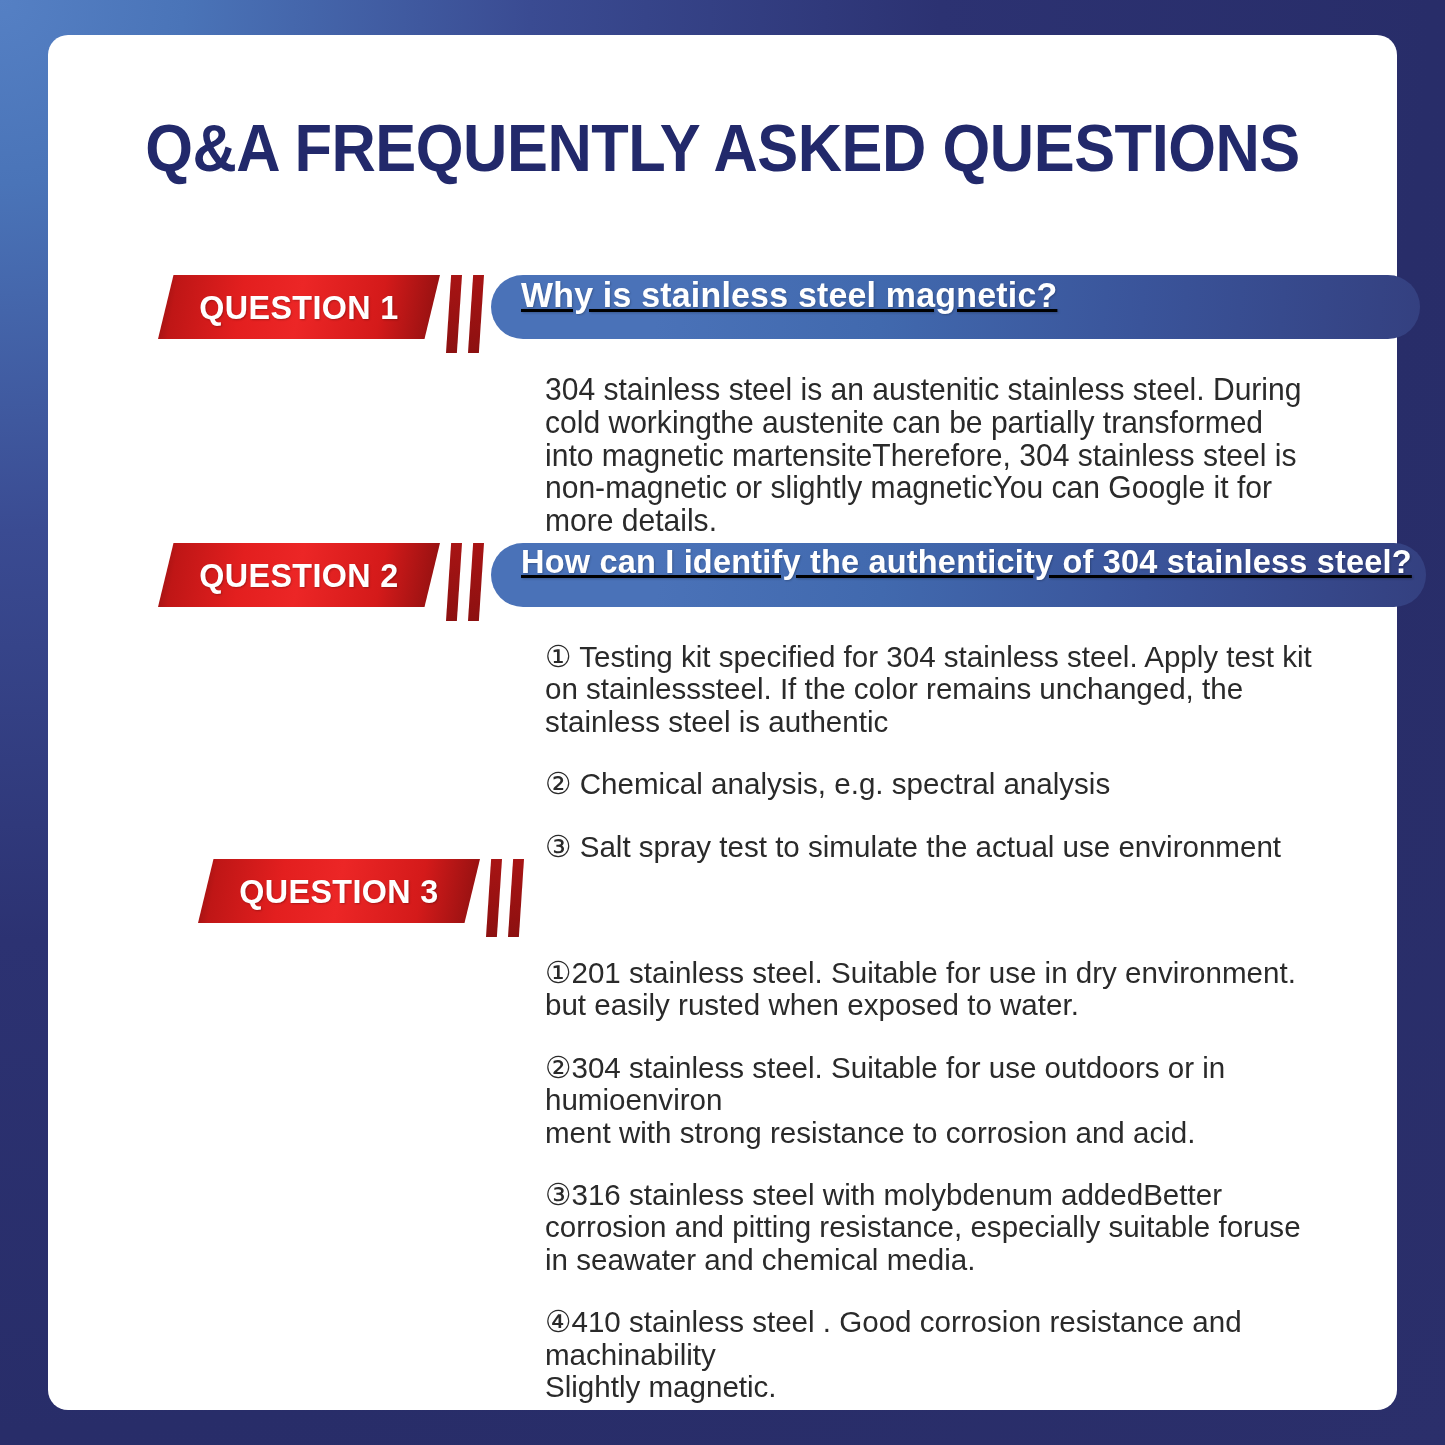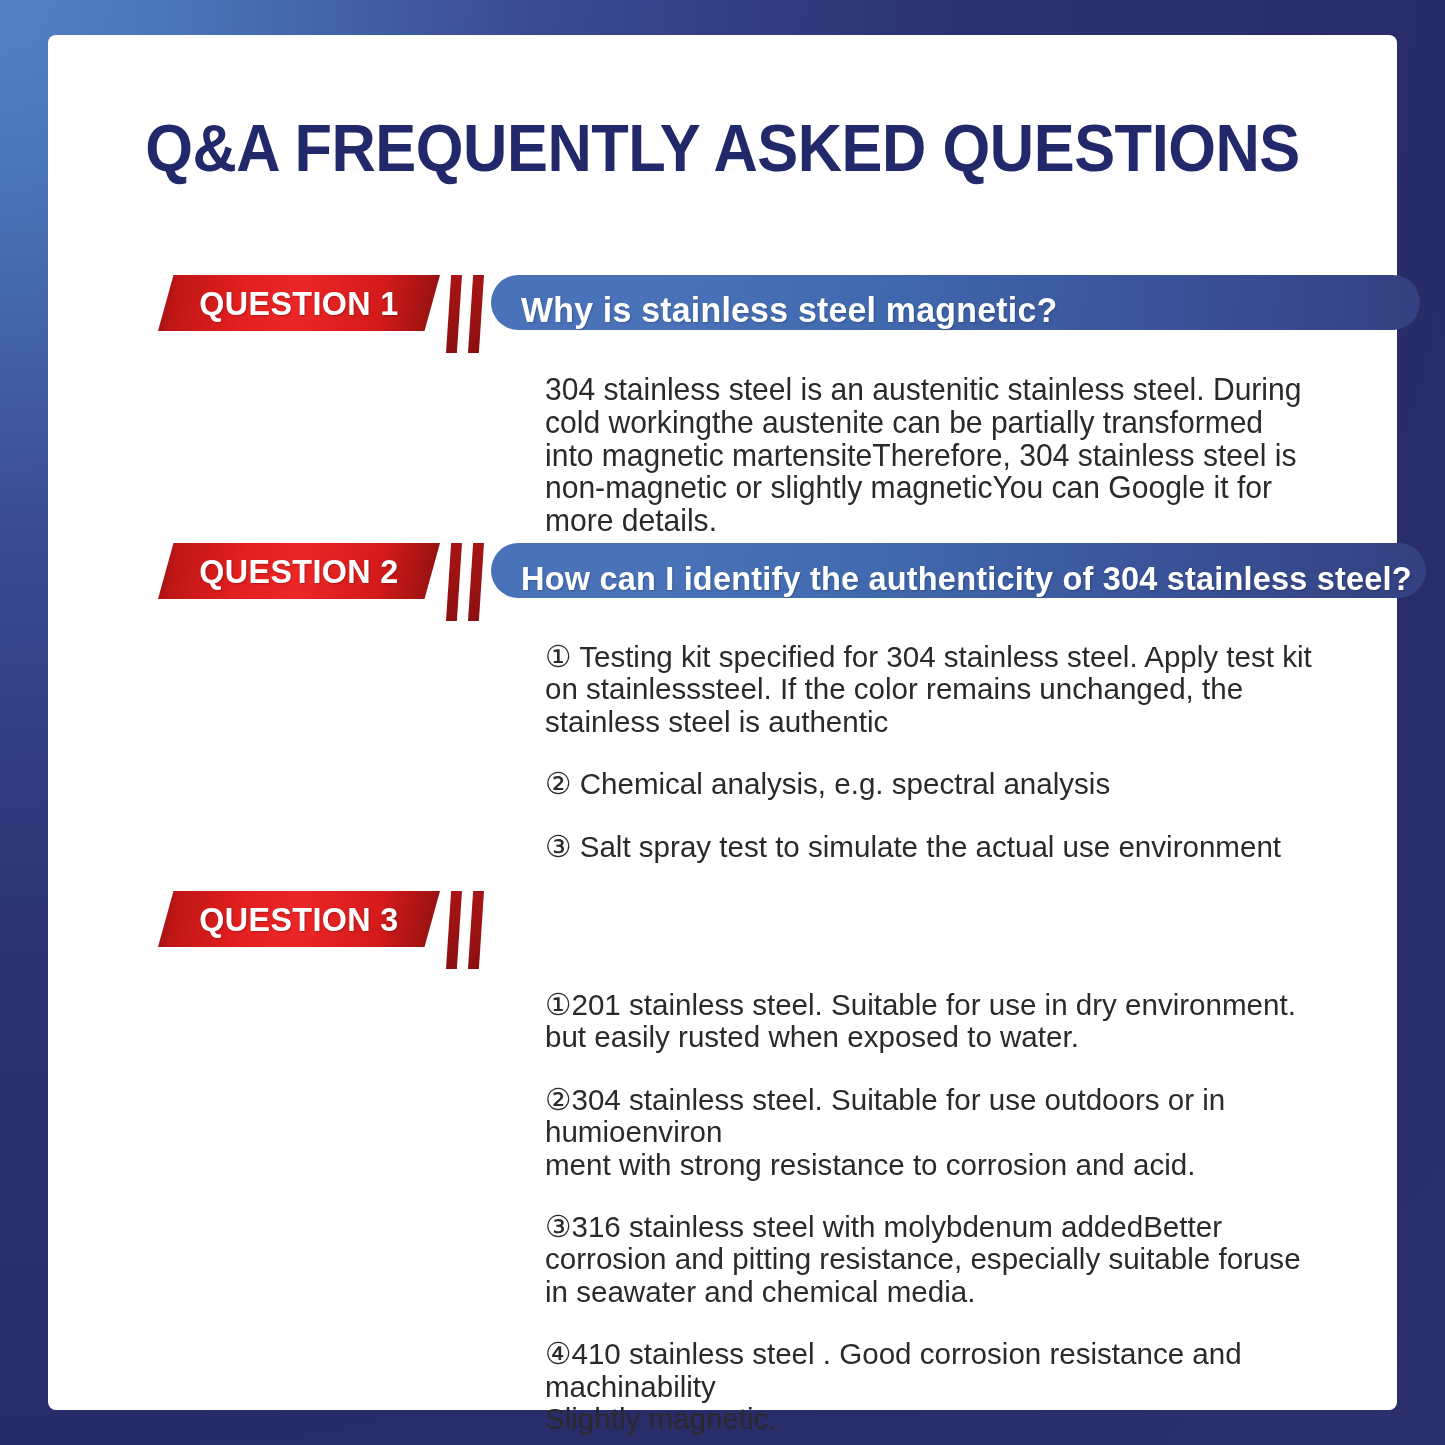--- a/index.html
+++ b/index.html
@@ -14,21 +14,21 @@
       radial-gradient(circle at 0% 0%, #5580c4 0%, #4a74b8 9%, #3a4b92 26%, #2c3272 46%, #282d69 70%, #2b2f6b 100%);
     overflow:hidden;
     position:relative;
   }
 
   .card {
     position:absolute;
     left:48px; top:35px;
     width:1349px; height:1375px;
     background:#ffffff;
-    border-radius:8px;
+    border-radius:20px;
   }
 
   
   .page-title {
     position:absolute;
     left:0; right:0; top:75px;
     text-align:center;
     color:#22296b;
     font-family:"Liberation Sans Narrow","Liberation Sans", sans-serif;
     font-weight:bold;
@@ -39,21 +39,21 @@
   }
 
   
   .qblock { position:absolute; left:0; right:0; }
 
   .banner-row { position:relative; height:78px; }
 
   .q-tag {
     position:absolute;
     left:110px; top:0;
-    width:282px; height:56px;
+    width:282px; height:64px;
     background:linear-gradient(100deg,#8e1111 0%,#bf1616 7%,#e31f1f 30%,#ec2626 50%,#d41a1a 78%,#8d1010 100%);
     clip-path: polygon(5.5% 0%, 100% 0%, 94.5% 100%, 0% 100%);
     display:flex; align-items:center; justify-content:center;
   }
   .q-tag-label {
     color:#ffffff;
     font-family:"Liberation Sans Narrow","Liberation Sans", sans-serif;
     font-weight:bold;
     font-size:34px;
     letter-spacing:0.4px;
@@ -67,25 +67,25 @@
     width:16px; height:78px;
     background:linear-gradient(180deg,#a81414 0%,#8c1010 100%);
     clip-path: polygon(32% 0%, 100% 0%, 68% 100%, 0% 100%);
   }
   .slash-a { left:398px; }
   .slash-b { left:420px; }
 
   .q-pill {
     position:absolute;
     top:0; left:443px;
-    height:55px;
+    height:64px;
     background:linear-gradient(95deg,#4a72b8 0%,#4a72b8 18%, #4169ae 42%, #3a549a 70%, #344080 100%);
     border-radius:39px;
-    display:flex; align-items:flex-end;
-    padding-left:30px; padding-right:24px;
+    display:flex; align-items:flex-start;
+    padding-left:30px; padding-right:24px;text-decoration:underline;
   }
   .q-pill-1 { width:929px; }
   .q-pill-2 { width:935px; }
   .q-pill-3 { width:935px; }
 
   .q-pill-text {
     color:#ffffff;
     font-family:"Liberation Sans Narrow","Liberation Sans", sans-serif;
     font-weight:bold;
     font-size:35px;
@@ -113,21 +113,21 @@
   .answer p { margin:0; white-space:pre-line; }
   .answer p + p { margin-top:30px; }
 
   
   #q1 { top:240px; }
   #q1 .answer { top:98px; font-size:30.5px; line-height:1.075; }
 
   #q2 { top:508px; }
   #q2 .answer { top:98px; }
 
-  #q3 { top:856px; }
+  #q3 { top:824px;padding-left:40px; }
   #q3 .answer { top:98px; }
 </style>
 </head>
 <body>
 
 <div class="card">
 
   <div class="page-title">Q&amp;A FREQUENTLY ASKED QUESTIONS</div>
 
   <div class="qblock" id="q1">

